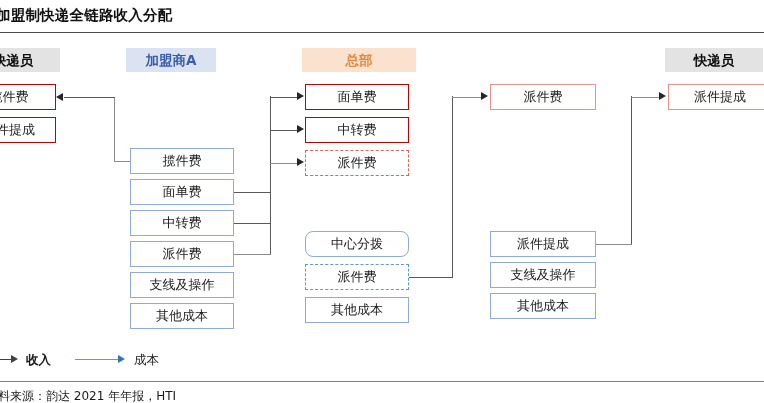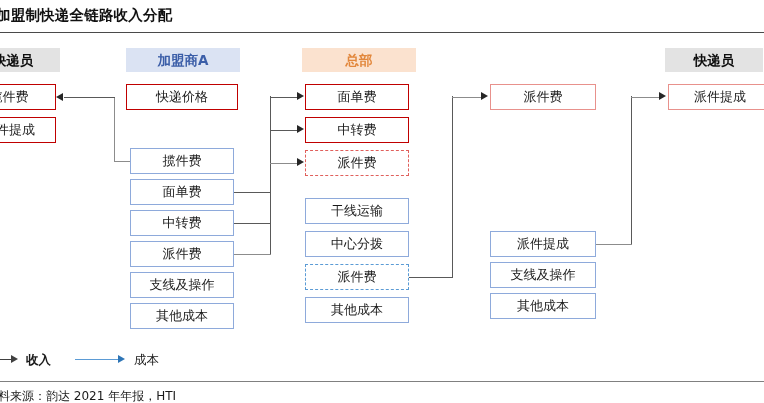--- a/index.html
+++ b/index.html
@@ -89,42 +89,40 @@
 </style>
 </head>
 <body>
 
 <div id="root">
 
   <div class="title">加盟制快递全链路收入分配</div>
   <div class="rule-top"></div>
 
   <div class="chip gray" style="left:-34px;top:48px;width:94px;">快递员</div>
-  <div class="chip blue" style="left:126px;top:48px;width:114px;text-align:center;">加盟商A</div>
+  <div class="chip blue" style="left:126px;top:48px;width:90px;text-align:center;">加盟商A</div>
   <div class="chip peach" style="left:302px;top:48px;width:114px;">总部</div>
   <div class="chip gray" style="left:665px;top:48px;width:98px;">快递员</div>
 
   <div class="box rev" style="left:-38px;top:84px;width:94px;">揽件费</div>
   <div class="box rev" style="left:-38px;top:117px;width:94px;">派件提成</div>
 
-  <div class="box rev" style="left:126px;top:84px;width:112px;">快递价格</div>
 
   <div class="box cost" style="left:130px;top:148px;width:104px;">揽件费</div>
   <div class="box cost" style="left:130px;top:179px;width:104px;">面单费</div>
   <div class="box cost" style="left:130px;top:210px;width:104px;">中转费</div>
   <div class="box cost" style="left:130px;top:241px;width:104px;">派件费</div>
   <div class="box cost" style="left:130px;top:272px;width:104px;">支线及操作</div>
   <div class="box cost" style="left:130px;top:303px;width:104px;">其他成本</div>
 
   <div class="box rev" style="left:305px;top:84px;width:104px;">面单费</div>
   <div class="box rev" style="left:305px;top:117px;width:104px;">中转费</div>
   <div class="box rev-dash" style="left:305px;top:150px;width:104px;">派件费</div>
 
-  <div class="box cost" style="left:305px;top:198px;width:104px;">干线运输</div>
-  <div class="box cost" style="left:305px;top:231px;width:104px;">中心分拨</div>
+  <div class="box cost" style="left:305px;top:231px;width:104px;border-radius:8px;">中心分拨</div>
   <div class="box cost-dash" style="left:305px;top:264px;width:104px;">派件费</div>
   <div class="box cost" style="left:305px;top:297px;width:104px;">其他成本</div>
 
   <div class="box rev-soft" style="left:490px;top:84px;width:106px;">派件费</div>
 
   <div class="box cost" style="left:490px;top:231px;width:106px;">派件提成</div>
   <div class="box cost" style="left:490px;top:262px;width:106px;">支线及操作</div>
   <div class="box cost" style="left:490px;top:293px;width:106px;">其他成本</div>
 
   <div class="box rev-soft" style="left:668px;top:84px;width:104px;">派件提成</div>

